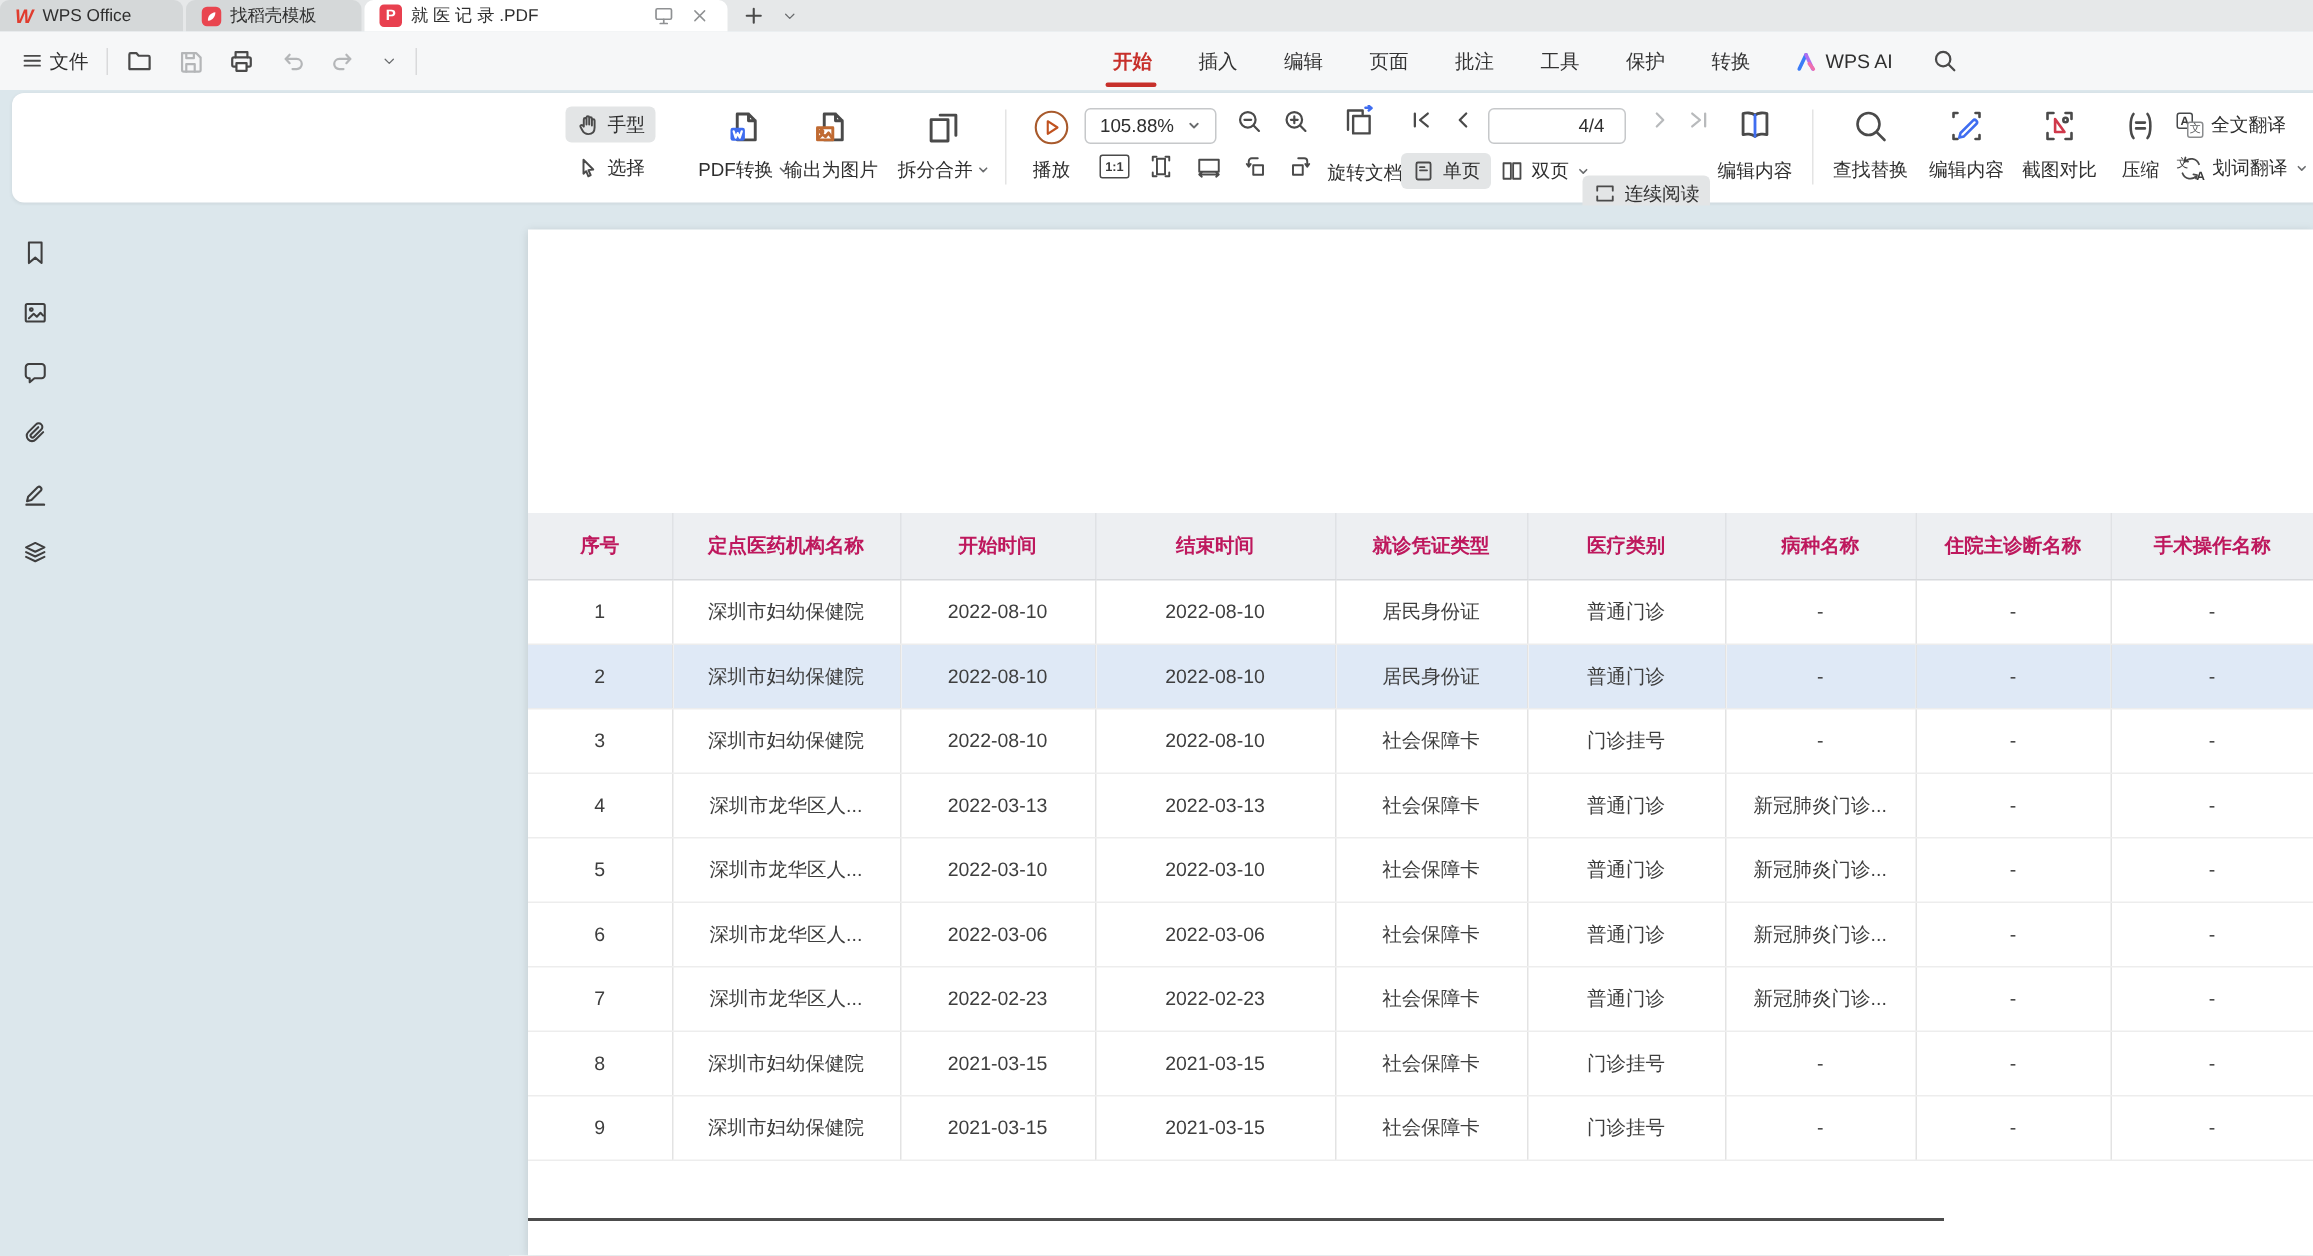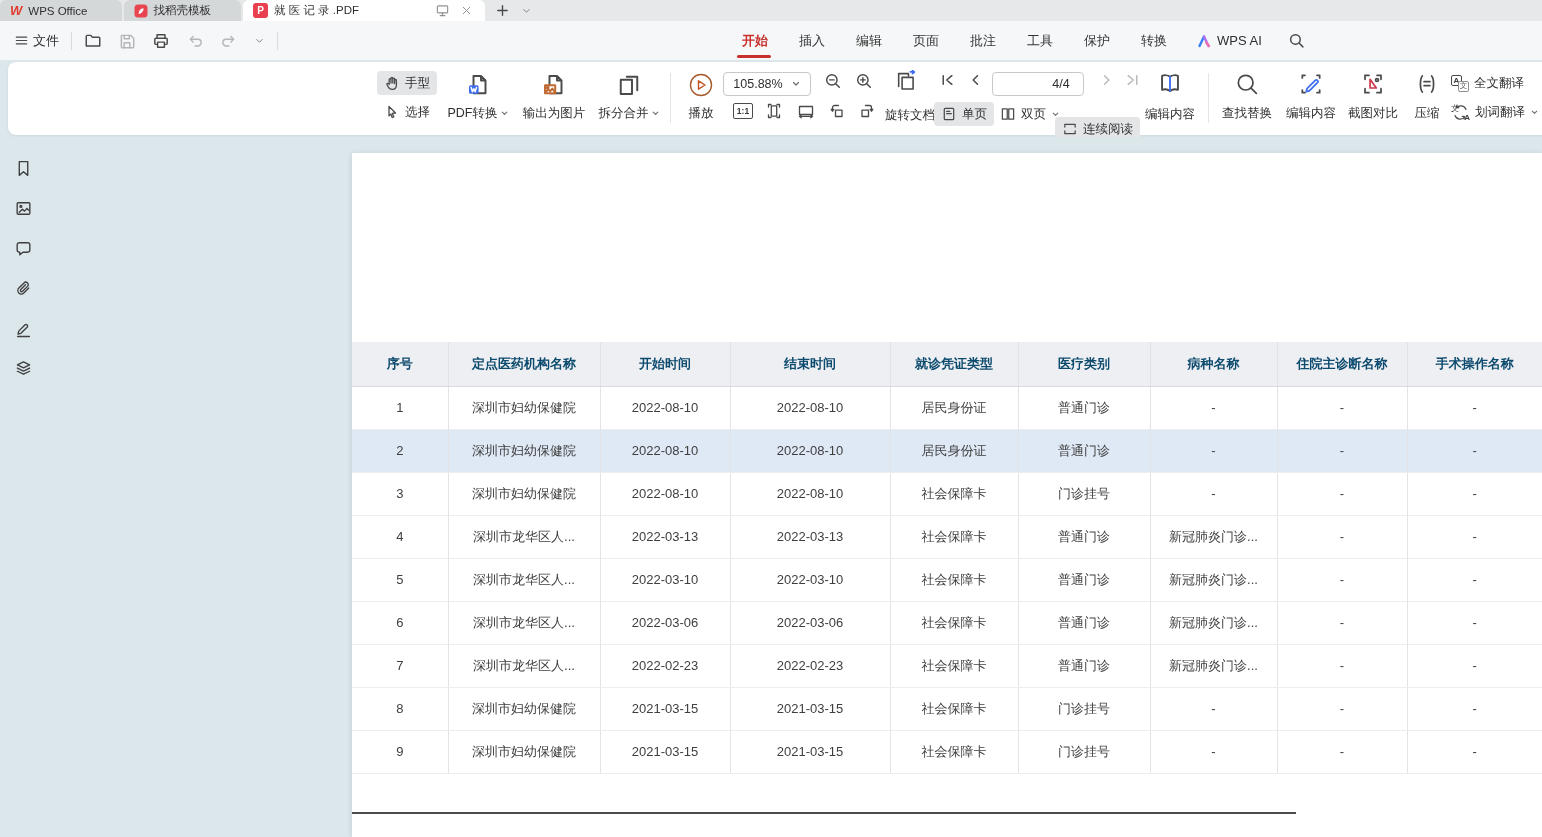--- a/index.html
+++ b/index.html
@@ -56,21 +56,21 @@
   .wt-icon { position:relative; width:19px; height:17px; display:inline-block; }
   .wt-zi { position:absolute; left:0; top:-1px; font-size:8px; color:#3a3a3a; }
   .wt-a { position:absolute; right:0; bottom:-1px; font-size:8px; font-weight:700; color:#3a3a3a; }
 
   
   .main { position:absolute; top:137px; left:0; right:0; bottom:0; background:#dce7ec; }
   .side-tool { position:absolute; left:11px; width:24px; height:24px; display:flex; align-items:center; justify-content:center; }
   .page { position:absolute; left:352px; top:16px; width:1190px; height:684px; background:#fff; box-shadow:0 1px 6px rgba(0,0,0,.13); }
 
   table.med { position:absolute; left:0; top:189px; width:1190px; border-collapse:collapse; table-layout:fixed; }
-  table.med th { height:44px; background:#edeff2; font-size:13px; font-weight:700; color:#0c4a6e; border-bottom:1px solid #d8dadd; border-right:1px solid #e0e2e5; text-align:center; }
+  table.med th { height:44px; background:#edeff2; font-size:13px; font-weight:700; color:#be185d; border-bottom:1px solid #d8dadd; border-right:1px solid #e0e2e5; text-align:center; }
   table.med th:last-child { border-right:none; }
   table.med td { height:43px; font-size:13px; color:#3e3e3e; text-align:center; border-bottom:1px solid #ededed; border-right:1px solid #e3e3e3; background:#fff; overflow:hidden; white-space:nowrap; }
   table.med td:last-child { border-right:none; }
   table.med tr.hl td { background:#dfe9f6; }
   .tbl-endline { position:absolute; left:0; top:659px; width:944px; height:2px; background:#4c4c4c; }
 </style>
 </head>
 <body>
 
 <div class="app">
@@ -201,21 +201,21 @@
           </svg>
         <span>手型</span>
       </div>
       <div class="rb small-btn" style="left:369px; top:38px;">
         <svg class="ic" width="16" height="16" viewBox="0 0 16 16">
             <path d="M5 2.5 L11.5 9 L8.3 9.4 L9.8 12.8 L8.2 13.5 L6.8 10.1 L5 11.8 Z"></path>
           </svg>
         <span>选择</span>
       </div>
 
-      <div class="rb big-btn" style="left:434px; width:72px;">
+      <div class="rb big-btn" style="left:452px; width:72px;">
         <svg class="ic" width="24" height="26" viewBox="0 0 16 17">
             <path d="M5 2.5 h5 l3 3 V14 h-8 Z M10 2.5 v3 h3"></path>
             <rect x="2" y="8.6" width="6.4" height="5.8" rx="1" fill="#3f6df0" stroke="none"></rect>
             <path d="M3.4 10.2 l.9 2.8 .9-2 .9 2 .9-2.8" stroke="#fff" stroke-width="1" fill="none"></path>
           </svg>
         <span class="lblrow">
             <span>PDF转换</span>
           <svg class="ic thin" width="9" height="9" viewBox="0 0 10 10" style="stroke:#6a6c6e">
               <path d="M2.5 3.5 L5 6 L7.5 3.5"></path>
             </svg>

